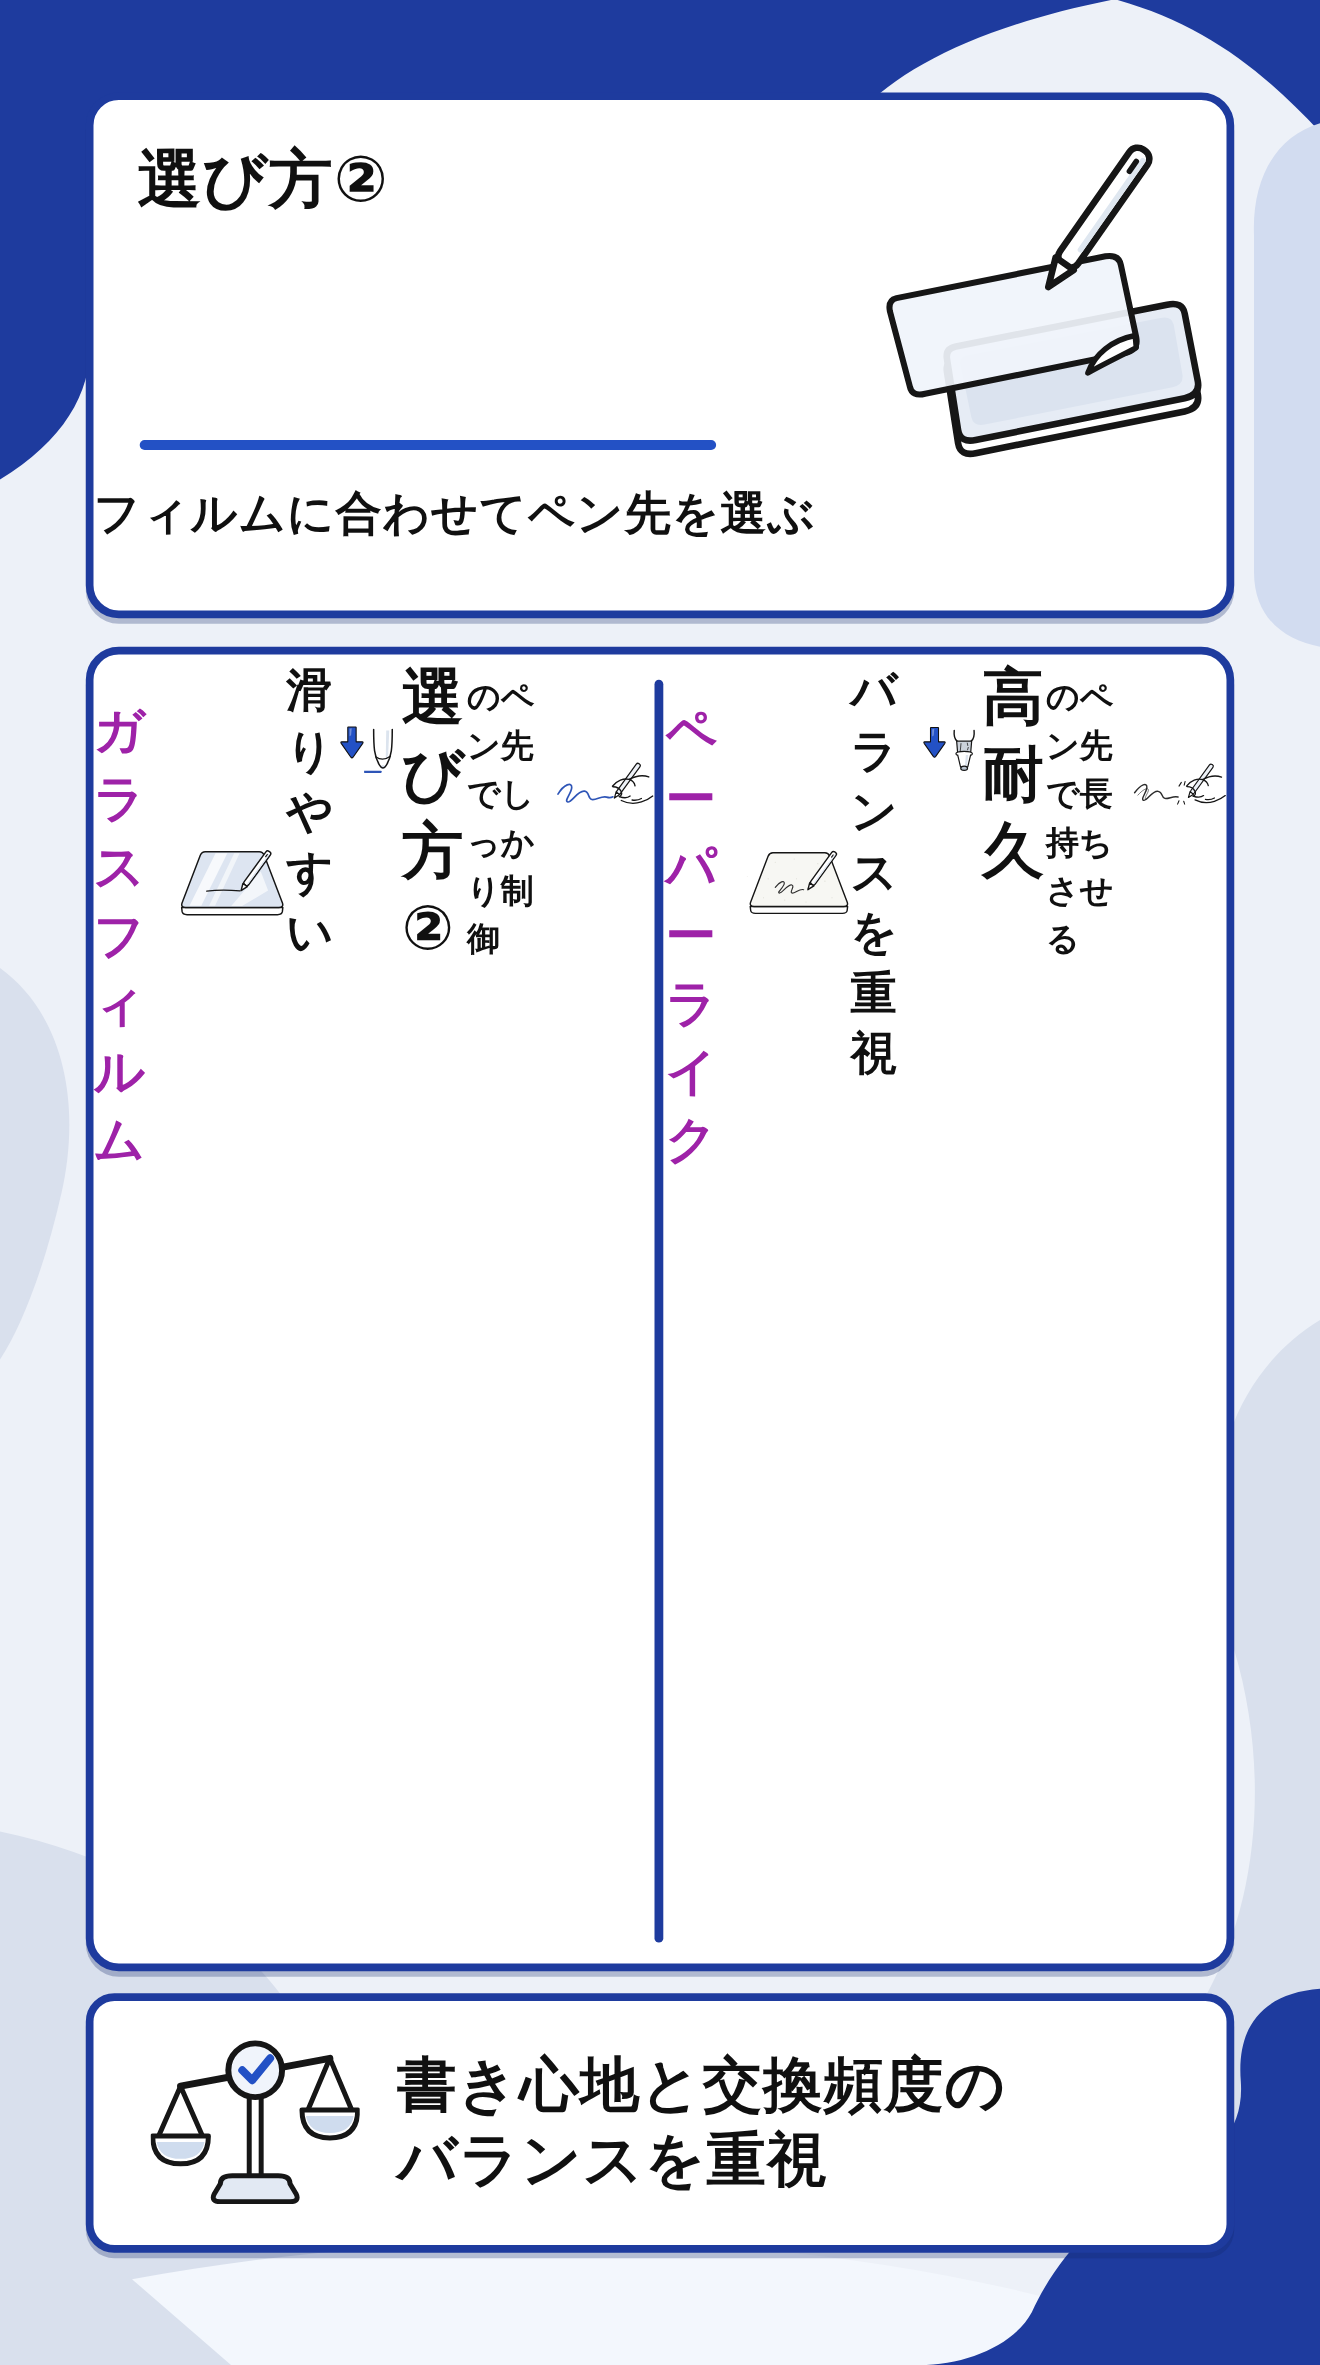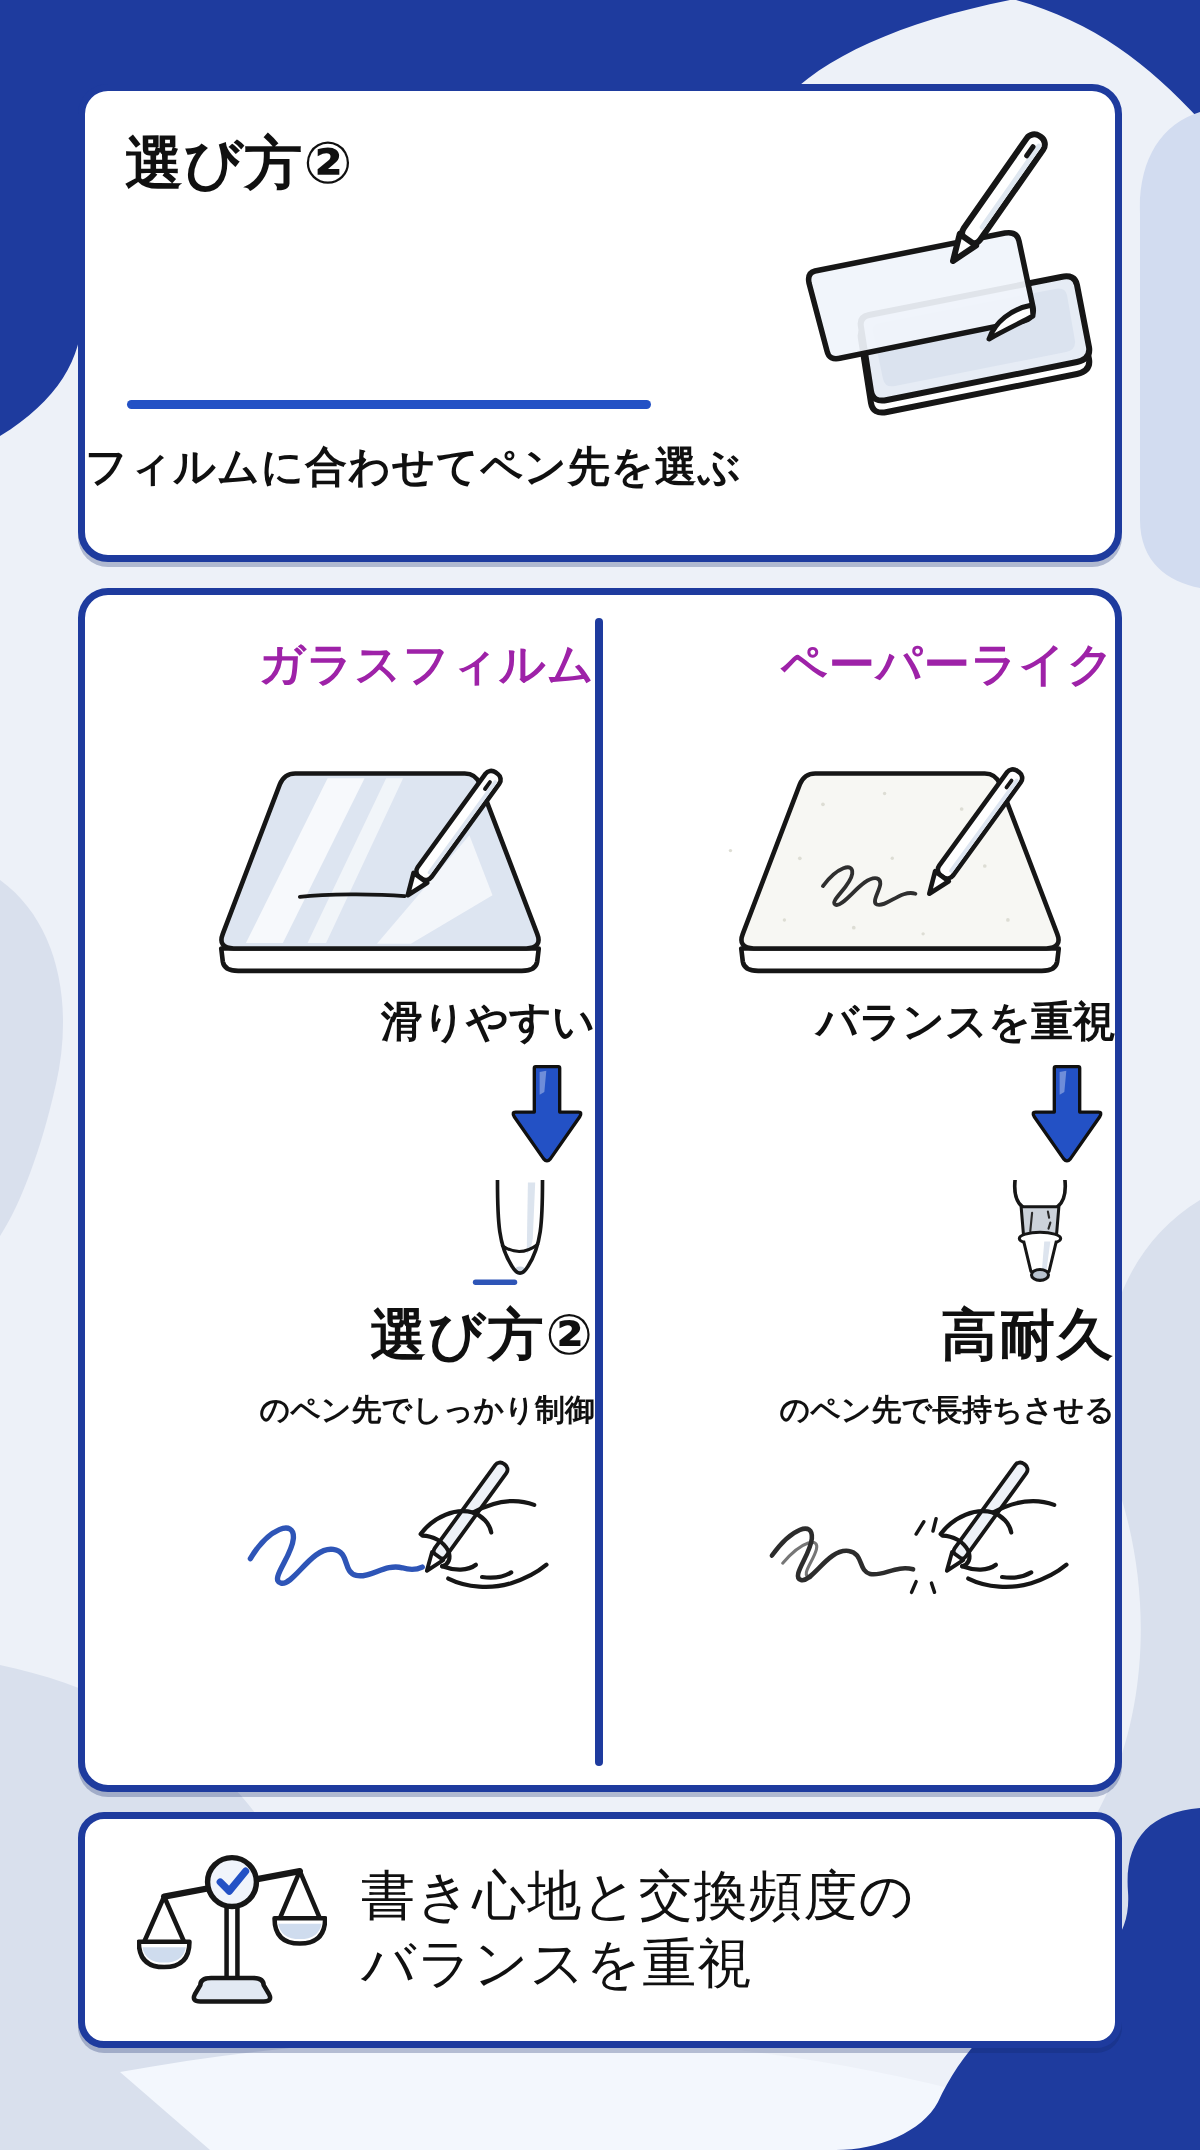--- a/index.html
+++ b/index.html
@@ -13,35 +13,35 @@
   .card-header{left:78px;top:84px;width:1044px;height:478px}
   .title-line{position:absolute;left:40px;font-size:58px;line-height:76px;font-weight:900;letter-spacing:1px}
   .title-line.l1{top:34px}
   .title-line.l2{top:104px}
   .title-underline{position:absolute;left:42px;top:309px;width:524px;height:9px;border-radius:5px;background:var(--blue)}
   .subtitle{position:absolute;left:0;right:0;top:348px;text-align:left;font-size:42px;font-weight:800;letter-spacing:1px}
   .header-illo{position:absolute;right:12px;top:18px;width:300px;height:325px}
   
   .card-main{left:78px;top:588px;width:1044px;height:1204px}
   .divider{position:absolute;left:510px;top:23px;width:8px;height:1148px;border-radius:4px;background:var(--navy)}
-  .col{position:absolute;top:0;height:1012px;display:flex;flex-direction:column;align-items:flex-end}
+  .col{position:absolute;top:0;height:1012px;display:flex;flex-direction:row;align-items:flex-start}
   .col.left{left:0;width:510px}
   .col.right{left:520px;width:510px}
   .col-header{margin-top:38px;font-size:46px;line-height:62px;font-weight:900;color:var(--purple);letter-spacing:1px}
   .tablet-svg{margin-top:40px;width:430px;height:330px}
   .prop{margin-top:5px;font-size:42px;line-height:55px;font-weight:700}
   .arrow-svg{margin-top:15px;width:96px;height:130px}
   .tip-svg{margin-top:15px;width:150px;height:150px}
   .result-title{margin-top:5px;font-size:56px;line-height:70px;font-weight:900;letter-spacing:2px}
   .result-desc{margin-top:18px;font-size:30px;line-height:44px;font-weight:800}
   .hand-svg{margin-top:10px;width:410px;height:214px}
   
   .card-footer{left:78px;top:1812px;width:1044px;height:236px;border-radius:26px;display:flex;align-items:center}
   .scale-svg{width:190px;height:180px;margin-left:52px;flex:0 0 auto}
-  .footer-text{margin-left:34px;font-size:54px;line-height:68px;font-weight:400;letter-spacing:1px}
+  .footer-text{margin-left:34px;font-size:54px;line-height:68px;font-weight:700;letter-spacing:1px}
 </style>
 </head>
 <body>
 
 <div id="canvas">
 
   <svg class="bg-svg" viewBox="0 0 1200 2150" aria-hidden="true">
     <rect width="1200" height="2150" fill="var(--bg)"></rect>
 
     <path d="M0,0 H1010 C900,22 822,58 782,102 C742,150 688,168 630,152 C556,132 470,128 408,136 C312,148 206,148 136,176 C92,196 78,252 82,300 C86,352 62,398 0,436 Z" fill="var(--navy)"></path>

